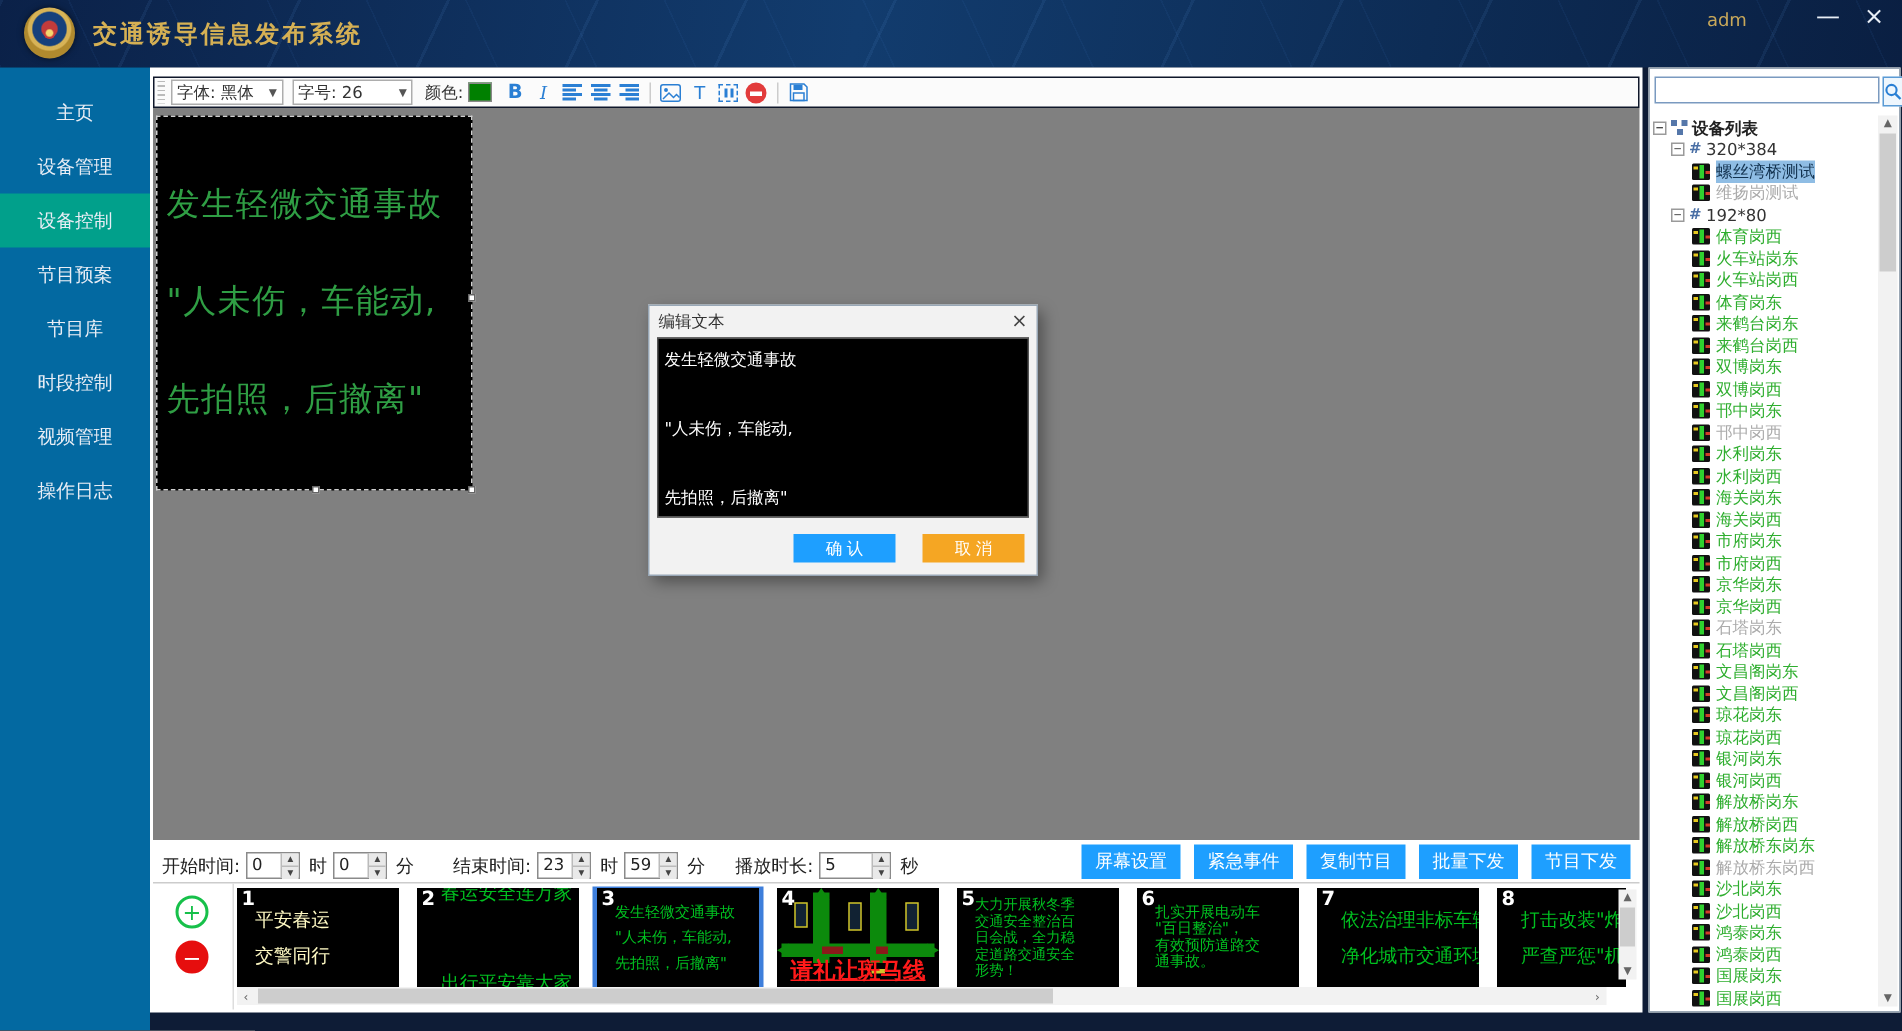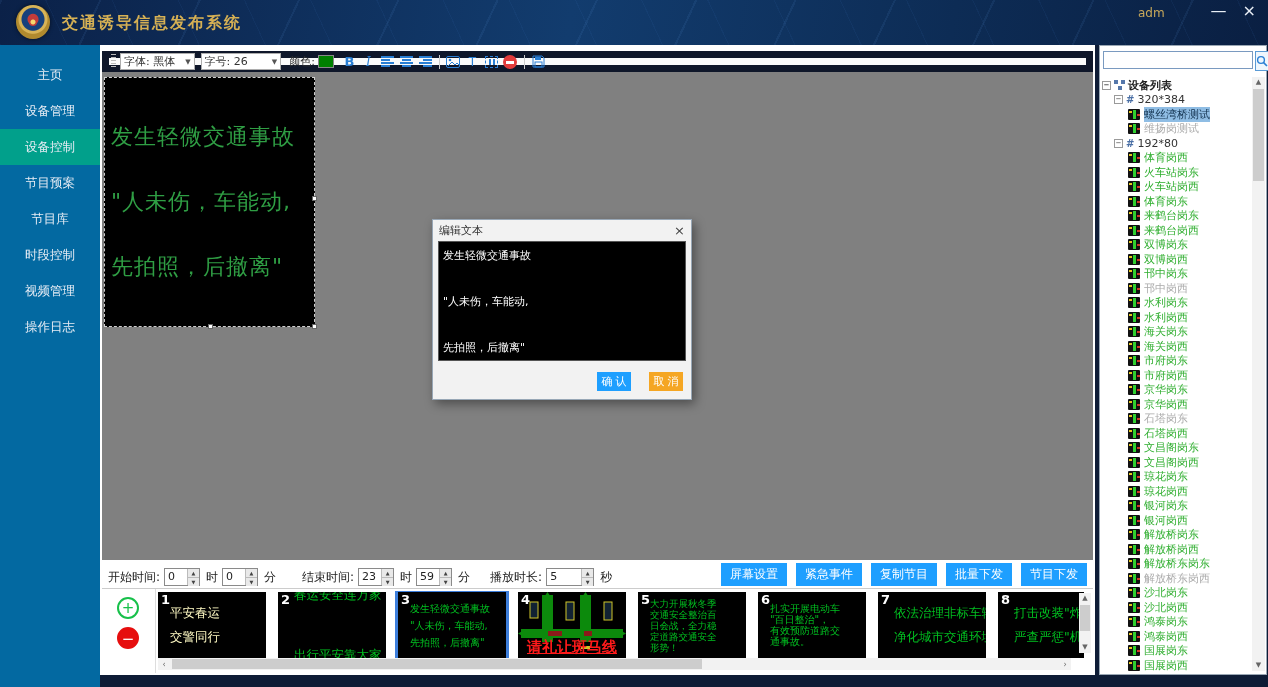--- a/index.html
+++ b/index.html
@@ -25,21 +25,21 @@
 
   
   .sidebar { position:absolute; left:0; top:45px; width:100px; height:642px; background:#0369a1; padding-top:12px; }
   .side-item { height:36px; line-height:36px; text-align:center; color:#e8edf5; font-size:12.5px; cursor:pointer; }
   .side-item.active { background:#01a08b; }
 
   
   .main { position:absolute; left:100px; top:45px; width:995px; height:630px; background:#fff; }
 
   .toolbar { position:absolute; left:2px; top:6px; right:2px; height:21px; background:#fbfbfb;
-    border:7px solid #0f172a; display:flex; align-items:center; font-size:11px; color:#333; }
+    border:1px solid #0f172a; display:flex; align-items:center; font-size:11px; color:#333; }
   .tb-grip { width:5px; height:15px; margin:0 4px 0 2px;
     background:repeating-linear-gradient(#bbb 0 1px, transparent 1px 3px); }
   .tb-combo { border:1px solid #adadad; background:#fff; height:17px; display:flex; align-items:center;
     padding:0 3px; margin-right:6px; }
   .tb-combo .car { margin-left:10px; font-size:7px; color:#555; }
   .tb-label { margin:0 3px 0 2px; }
   .swatch { width:16px; height:13px; border:1px solid #888; margin-right:6px; }
   .tb-ico { width:17px; height:17px; display:flex; align-items:center; justify-content:center;
     color:#2a7fd4; font-size:12px; margin:0 1px; cursor:pointer; }
   .tb-ico.bold { font-weight:bold; font-size:13px; }
@@ -59,28 +59,28 @@
   .canvas { position:absolute; left:2px; top:27px; right:2px; height:488px; background:#808080; overflow:hidden; }
 
   .led-preview { position:absolute; left:2px; top:5px; width:211px; height:250px; background:#000;
     border:1px dashed #cfcfcf; }
   .led-text { padding:26px 0 0 6px; line-height:65px; font-size:22px; letter-spacing:1px; white-space:nowrap; }
   .handle { position:absolute; width:5px; height:5px; background:#fff; border:1px solid #666; }
   .h-r { right:-3px; top:118px; } .h-b { bottom:-3px; left:103px; } .h-br { right:-3px; bottom:-3px; }
 
   
   .dialog { position:absolute; left:332px; top:158px; width:260px; height:181px; background:#f2f2f2;
-    border:1px solid #98a7b6; box-shadow:3px 4px 10px rgba(0,0,0,.4); z-index:9;margin-top:16px; }
+    border:1px solid #98a7b6; box-shadow:3px 4px 10px rgba(0,0,0,.4); z-index:9; }
   .dlg-title { height:20px; display:flex; align-items:center; font-size:11px; color:#333; padding:0 6px; }
   .dlg-close { margin-left:auto; font-size:13px; color:#444; cursor:pointer; }
   .dlg-text { position:absolute; left:5px; right:5px; top:21px; height:120px; background:#000;
     border:1px solid #555; color:#fff; font-size:11px; padding:2px 4px; cursor:text; }
   .dlg-line { height:23px; line-height:23px; white-space:nowrap; }
   .dlg-btns { position:absolute; bottom:8px; right:8px; display:flex; gap:18px; }
-  .btn-confirm,.btn-cancel { border:none; color:#fff; font-size:11px; width:34px; height:19px; cursor:pointer; }
+  .btn-confirm,.btn-cancel { border:none; color:#fff; font-size:11px; width:68px; height:19px; cursor:pointer; }
   .btn-confirm { background:#1e9fff; } .btn-cancel { background:#f5a623; }
 
   
   .playrow { position:absolute; left:2px; right:2px; top:517px; height:24px; display:flex; align-items:flex-end;
     font-size:12px; color:#222; }
   .playrow .lbl { margin:0 4px 0 6px; }
   .numbox { display:flex; align-items:stretch; border:1px solid #8a8a8a; background:#fff; height:18px; }
   .numval { width:22px; padding-left:3px; font-size:11px; line-height:16px; }
   .numval.wide { width:34px; }
   .spin { width:12px; border-left:1px solid #bbb; display:flex; flex-direction:column; cursor:pointer; }

